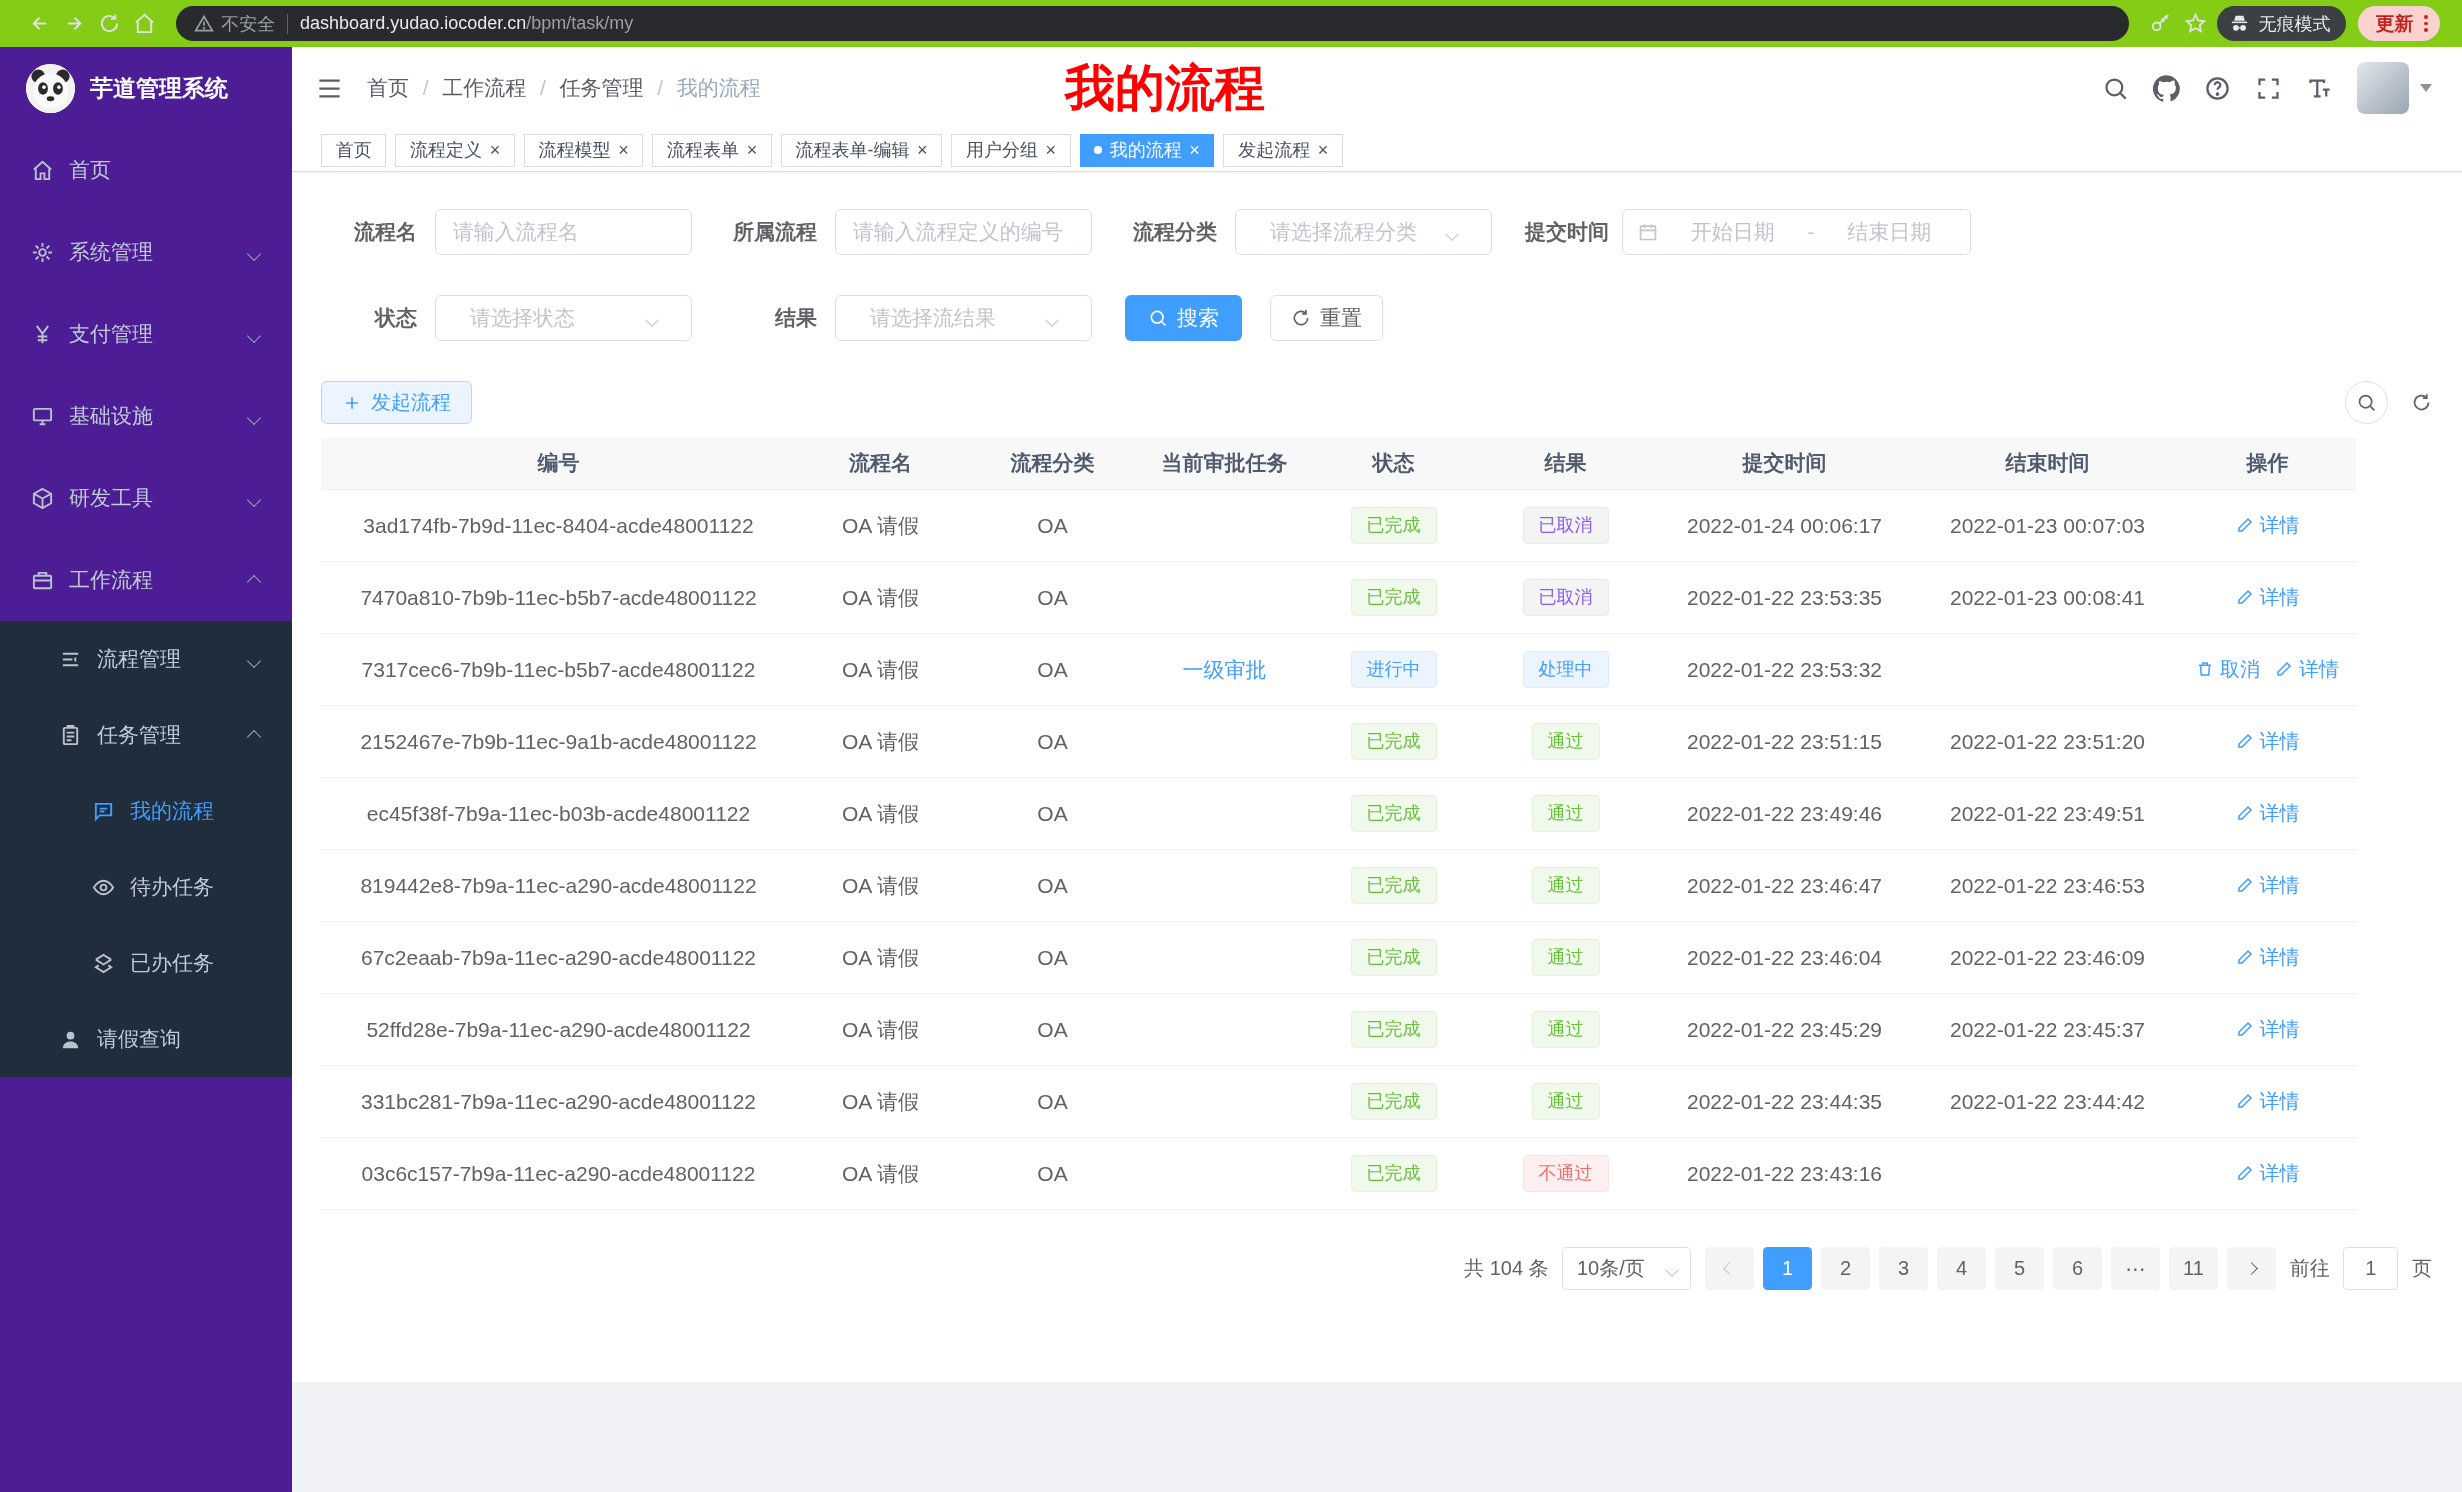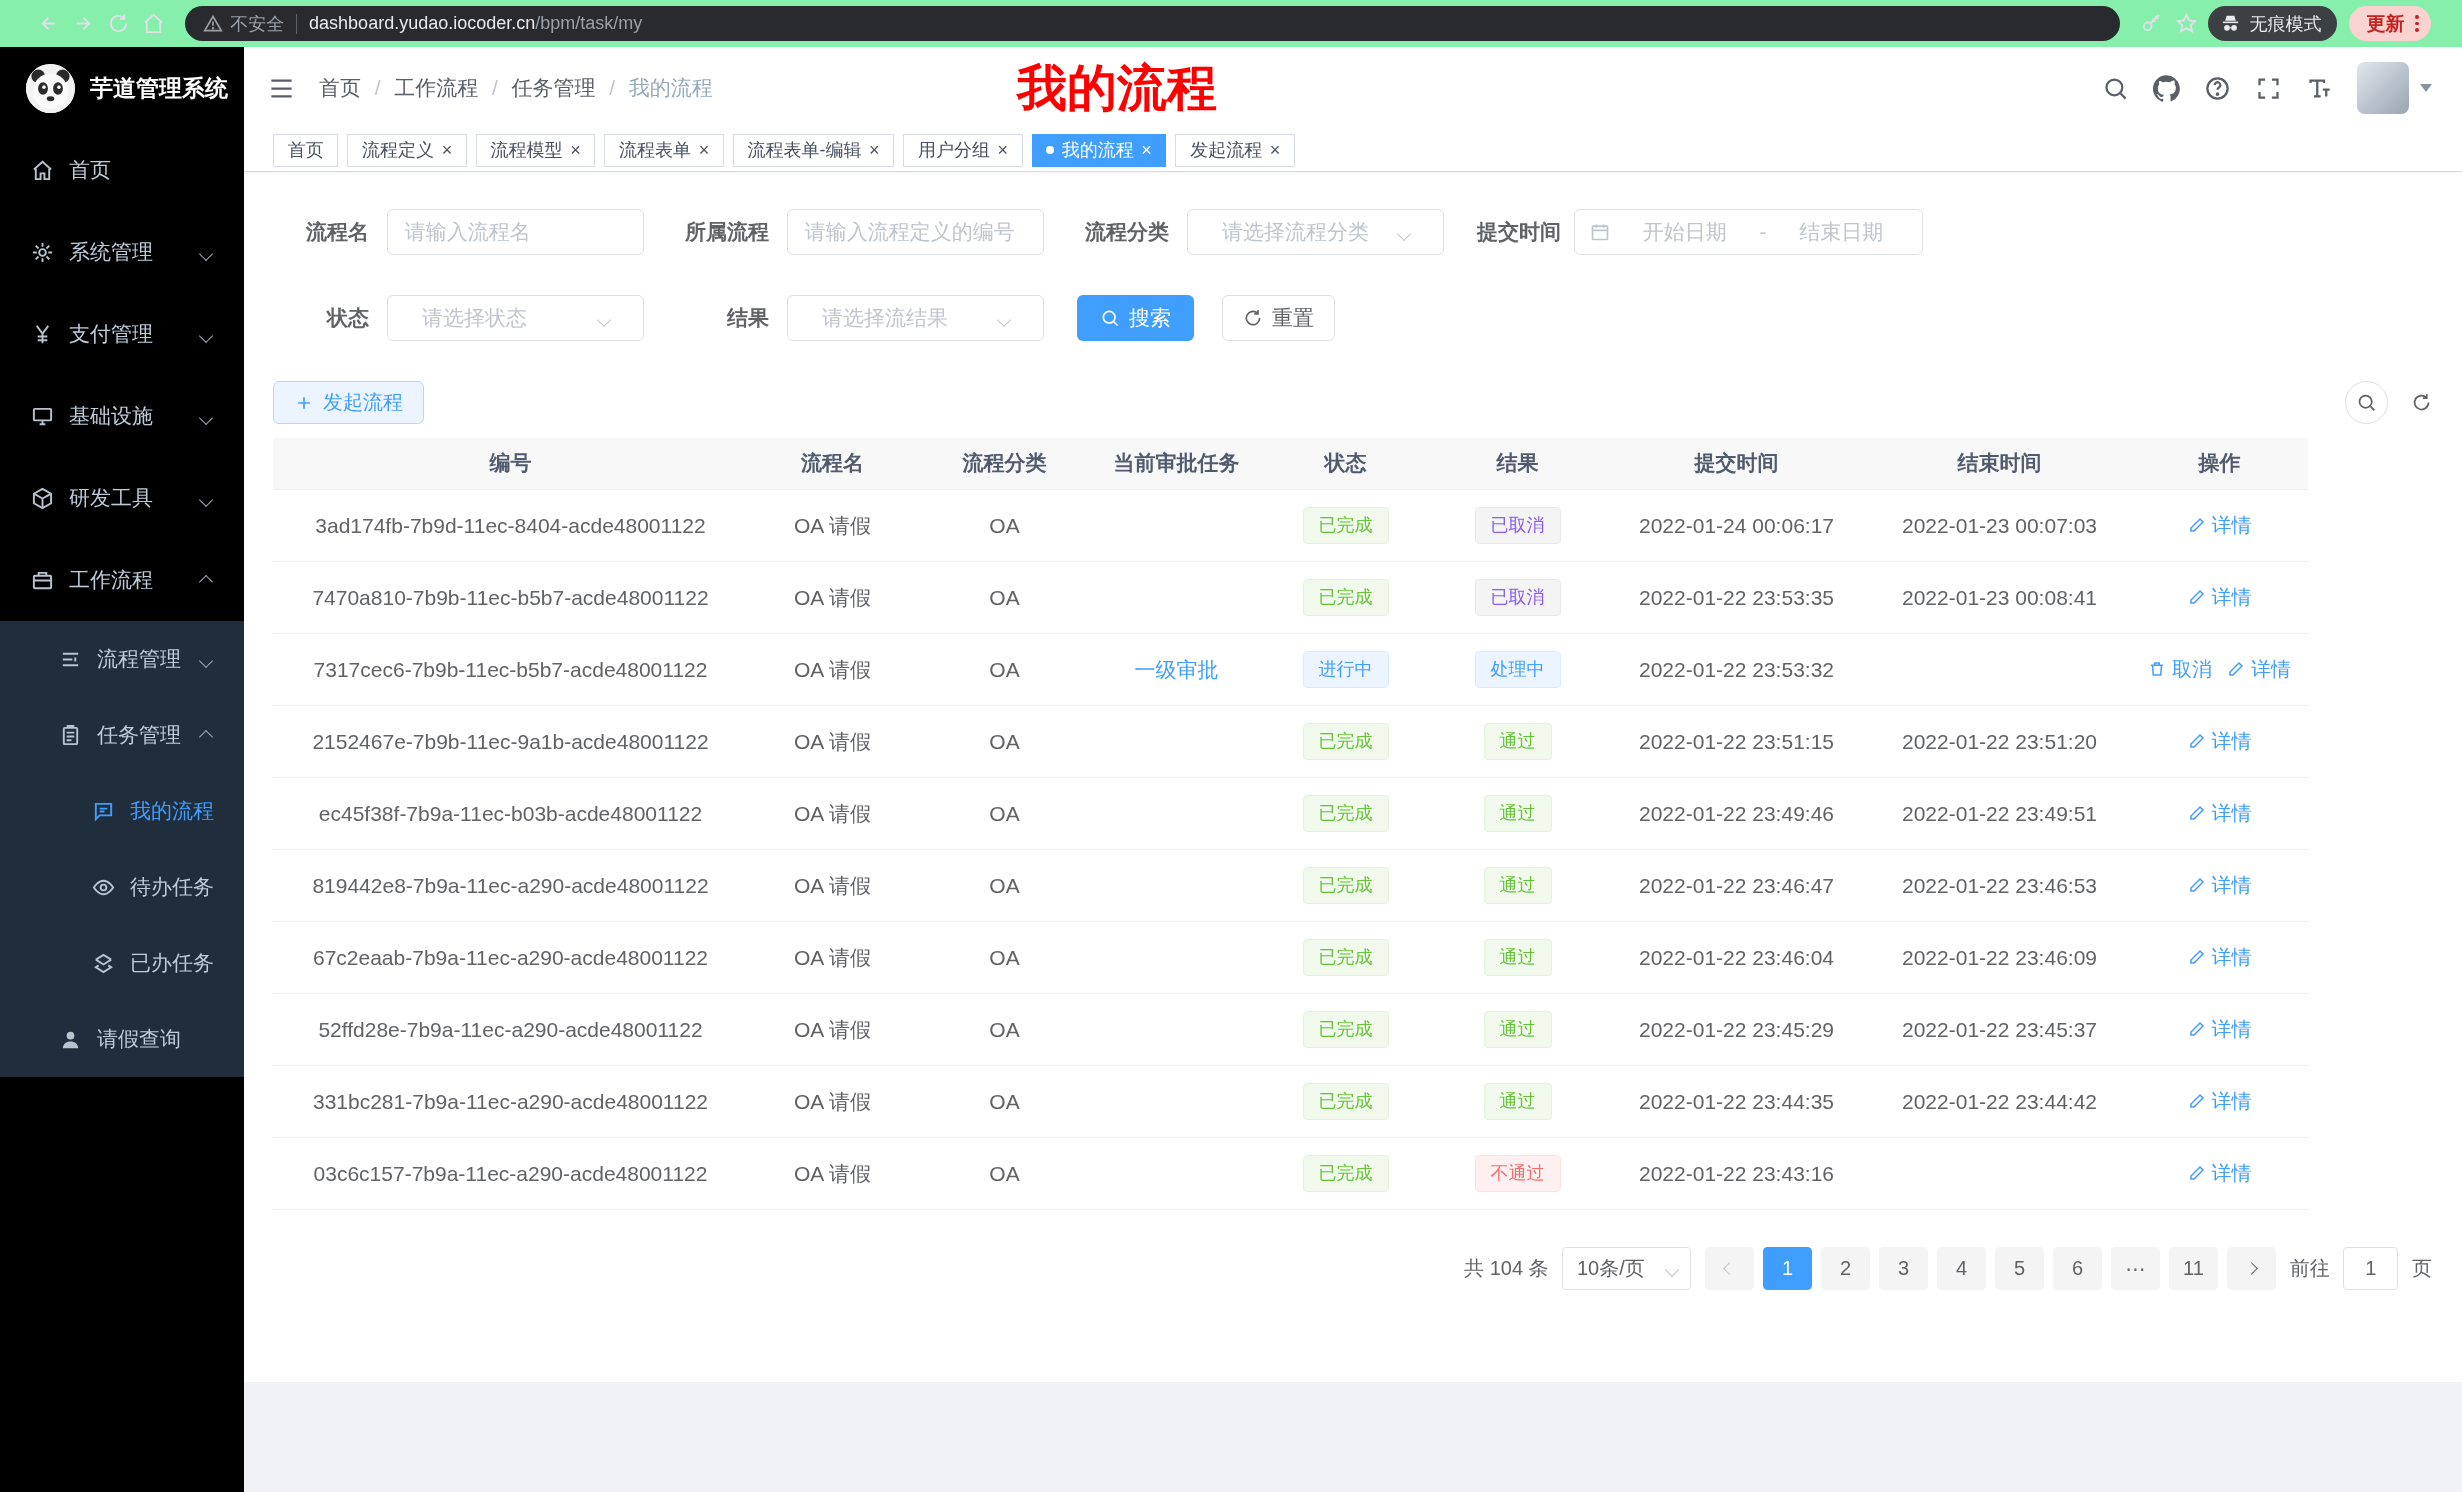--- a/index.html
+++ b/index.html
@@ -1,36 +1,36 @@
 <!DOCTYPE html>
 <html style="font-size:12px"><head>
 <meta charset="utf-8">
 <style>
 *{margin:0;padding:0;box-sizing:border-box}
 body{width:2462px;height:1493px;font-family:"Liberation Sans","DejaVu Sans",sans-serif;background:#fff;overflow:hidden;font-size:21px;color:#606266}
 svg{display:block}
 
 
-.browser-bar{height:47px;background:#86efac;display:flex;align-items:center;padding:0 31px}
+.browser-bar{height:47px;background:#84cc16;display:flex;align-items:center;padding:0 22px}
 .bicon{width:35px;height:35px;display:flex;align-items:center;justify-content:center;color:#dee1e6;flex-shrink:0;cursor:pointer}
 .bicon svg{width:23px;height:23px}
 .omnibox{flex:1;height:35px;background:#292a2d;border-radius:18px;margin:0 13.7px;display:flex;align-items:center;padding:0 18px;min-width:0;cursor:text}
 .warn-ic{color:#9aa0a6;margin-right:7.6px}
 .sec-label{color:#9aa0a6;font-size:18px;white-space:nowrap}
 .odivider{width:0.8px;height:20px;background:#5f6368;margin:0 12px}
 .url-host{color:#e8eaed;font-size:18px;white-space:nowrap}
 .url-path{color:#9aa0a6;font-size:18px;white-space:nowrap}
 .incog-pill{height:35px;background:#3c4043;border-radius:18px;display:flex;align-items:center;gap:7.6px;padding:0 15px 0 10.7px;color:#e8eaed;font-size:18px;margin-left:4.6px;white-space:nowrap}
 .update-pill{height:35px;background:#fad2cf;border-radius:18px;display:flex;align-items:center;gap:10.7px;padding:0 12px 0 18px;color:#c5221f;font-size:19px;font-weight:700;margin-left:12px;cursor:pointer;white-space:nowrap}
 .kebab{display:inline-flex;flex-direction:column;gap:3px}
 .kebab i{width:3.8px;height:3.8px;border-radius:50%;background:currentColor}
 
 
 .app{display:flex;height:1446px}
-.sidebar{width:244px;background:#000000;color:#bfcbd9;flex-shrink:0}
+.sidebar{width:292px;background:#4c1d95;color:#bfcbd9;flex-shrink:0}
 .logo-row{height:82px;display:flex;align-items:center;gap:15px;padding:0 15px 0 26px}
 .logo-badge{width:49px;height:49px;border-radius:50%;background:#fff;overflow:hidden;flex-shrink:0}
 .logo-title{color:#fff;font-size:23px;font-weight:700;white-space:nowrap}
 .menu-item{height:82px;display:flex;align-items:center;gap:15px;padding:0 33px 0 30px;font-size:21px;cursor:pointer;white-space:nowrap}
 .menu-item .mi{width:24px;height:24px;color:#b8c3ce;flex-shrink:0;display:flex;align-items:center;justify-content:center}
 .menu-item .mi svg{width:23px;height:23px}
 .chev-w{margin-left:auto;color:#9aa7b5}
 .chev{display:inline-block;width:10px;height:10px;border-right:1.5px solid currentColor;border-bottom:1.5px solid currentColor;transform:rotate(45deg)}
 .chev.up{transform:rotate(-135deg)}
 .submenu{background:#1f2d3d}

